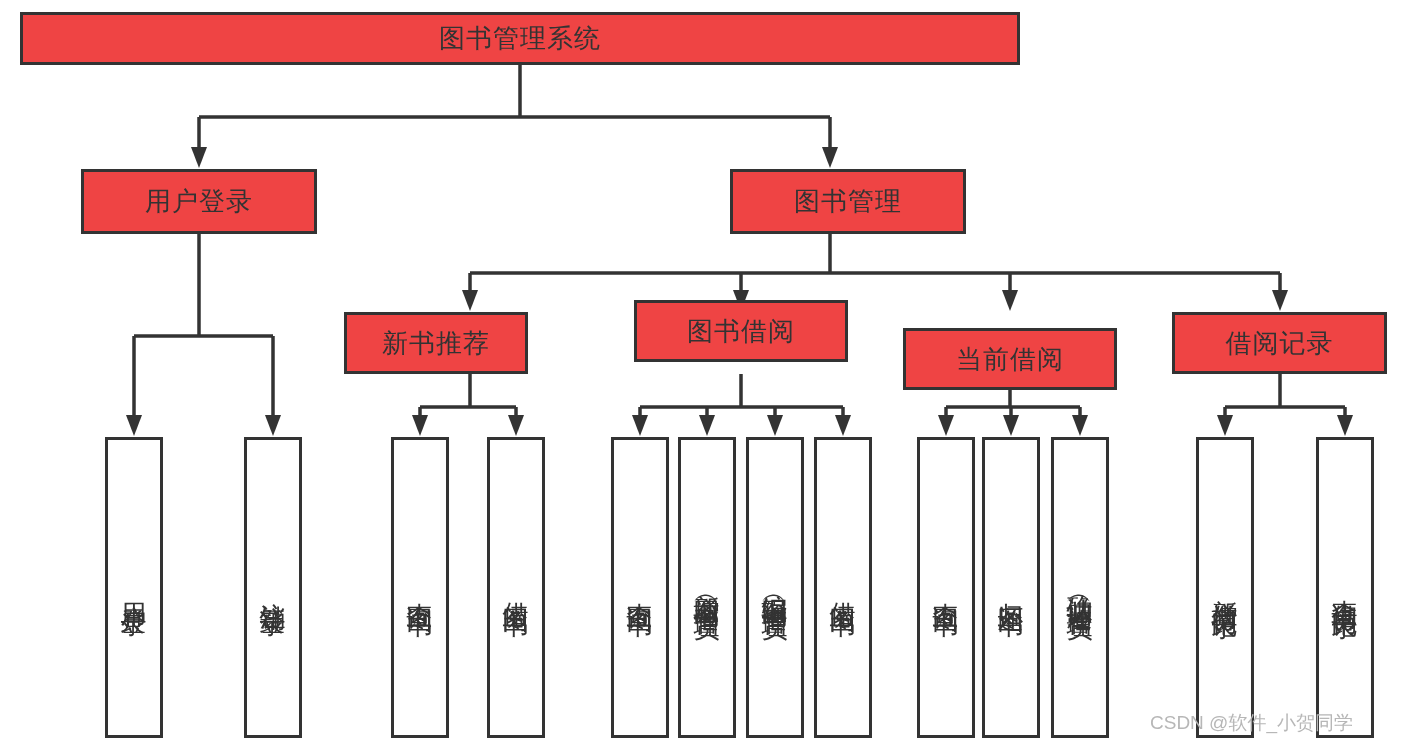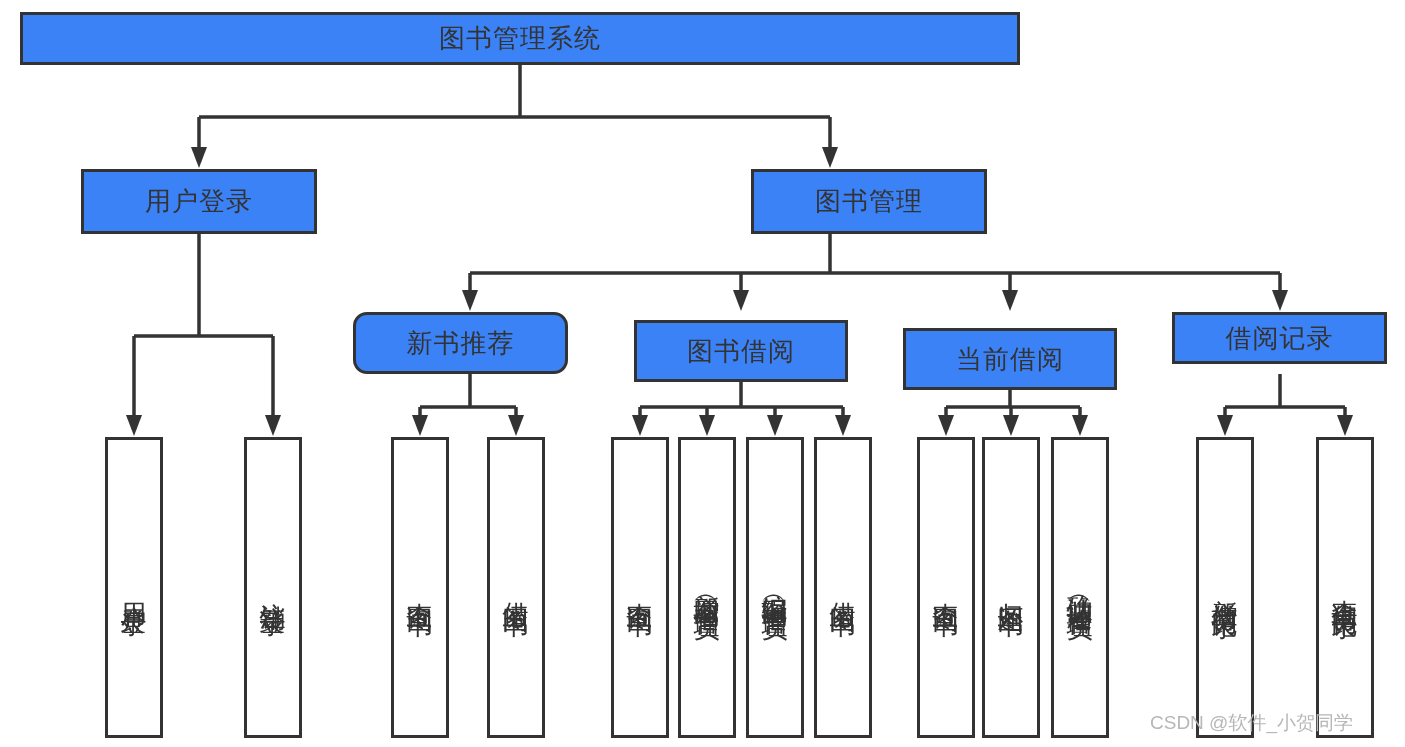--- a/index.html
+++ b/index.html
@@ -28,21 +28,21 @@
     stroke: #333333;
     stroke-width: 3.5;
   }
   .connectors polygon {
     fill: #333333;
     stroke: none;
   }
   .node {
     position: absolute;
     box-sizing: border-box;
-    background: #3b82f6;
+    background: #ef4444;
     border: 3px solid #333333;
     display: flex;
     align-items: center;
     justify-content: center;
     color: #333333;
     font-size: 26px;
     letter-spacing: 1px;
     white-space: nowrap;
   }
   .leaf {
@@ -115,26 +115,26 @@
     <polygon points="1072,415 1088,415 1080,436"></polygon>
 
     <path d="M1280,374 V407 M1225,407 H1345 M1225,407 V416 M1345,407 V416"></path>
     <polygon points="1217,415 1233,415 1225,436"></polygon>
     <polygon points="1337,415 1353,415 1345,436"></polygon>
   </svg>
 
   <div class="node" style="left:20px; top:12px; width:1000px; height:53px;">图书管理系统</div>
 
   <div class="node" style="left:81px; top:169px; width:236px; height:65px;">用户登录</div>
-  <div class="node" style="left:751px; top:169px; width:236px; height:65px;">图书管理</div>
+  <div class="node" style="left:730px; top:169px; width:236px; height:65px;">图书管理</div>
 
-  <div class="node" style="left:353px; top:312px; width:215px; height:62px;border-radius:14px;">新书推荐</div>
-  <div class="node" style="left:634px; top:320px; width:214px; height:62px;">图书借阅</div>
+  <div class="node" style="left:344px; top:312px; width:184px; height:62px;">新书推荐</div>
+  <div class="node" style="left:634px; top:300px; width:214px; height:62px;">图书借阅</div>
   <div class="node" style="left:903px; top:312px; width:214px; height:62px;margin-top:16px;">当前借阅</div>
-  <div class="node" style="left:1172px; top:312px; width:215px; height:52px;">借阅记录</div>
+  <div class="node" style="left:1172px; top:312px; width:215px; height:62px;">借阅记录</div>
 
   <div class="leaf" style="left:105px;">
     <span class="vtext">用户登录</span>
   </div>
   <div class="leaf" style="left:244px;">
     <span class="vtext">注销登录</span>
   </div>
 
   <div class="leaf" style="left:391px;">
     <span class="vtext">查询图书</span>

